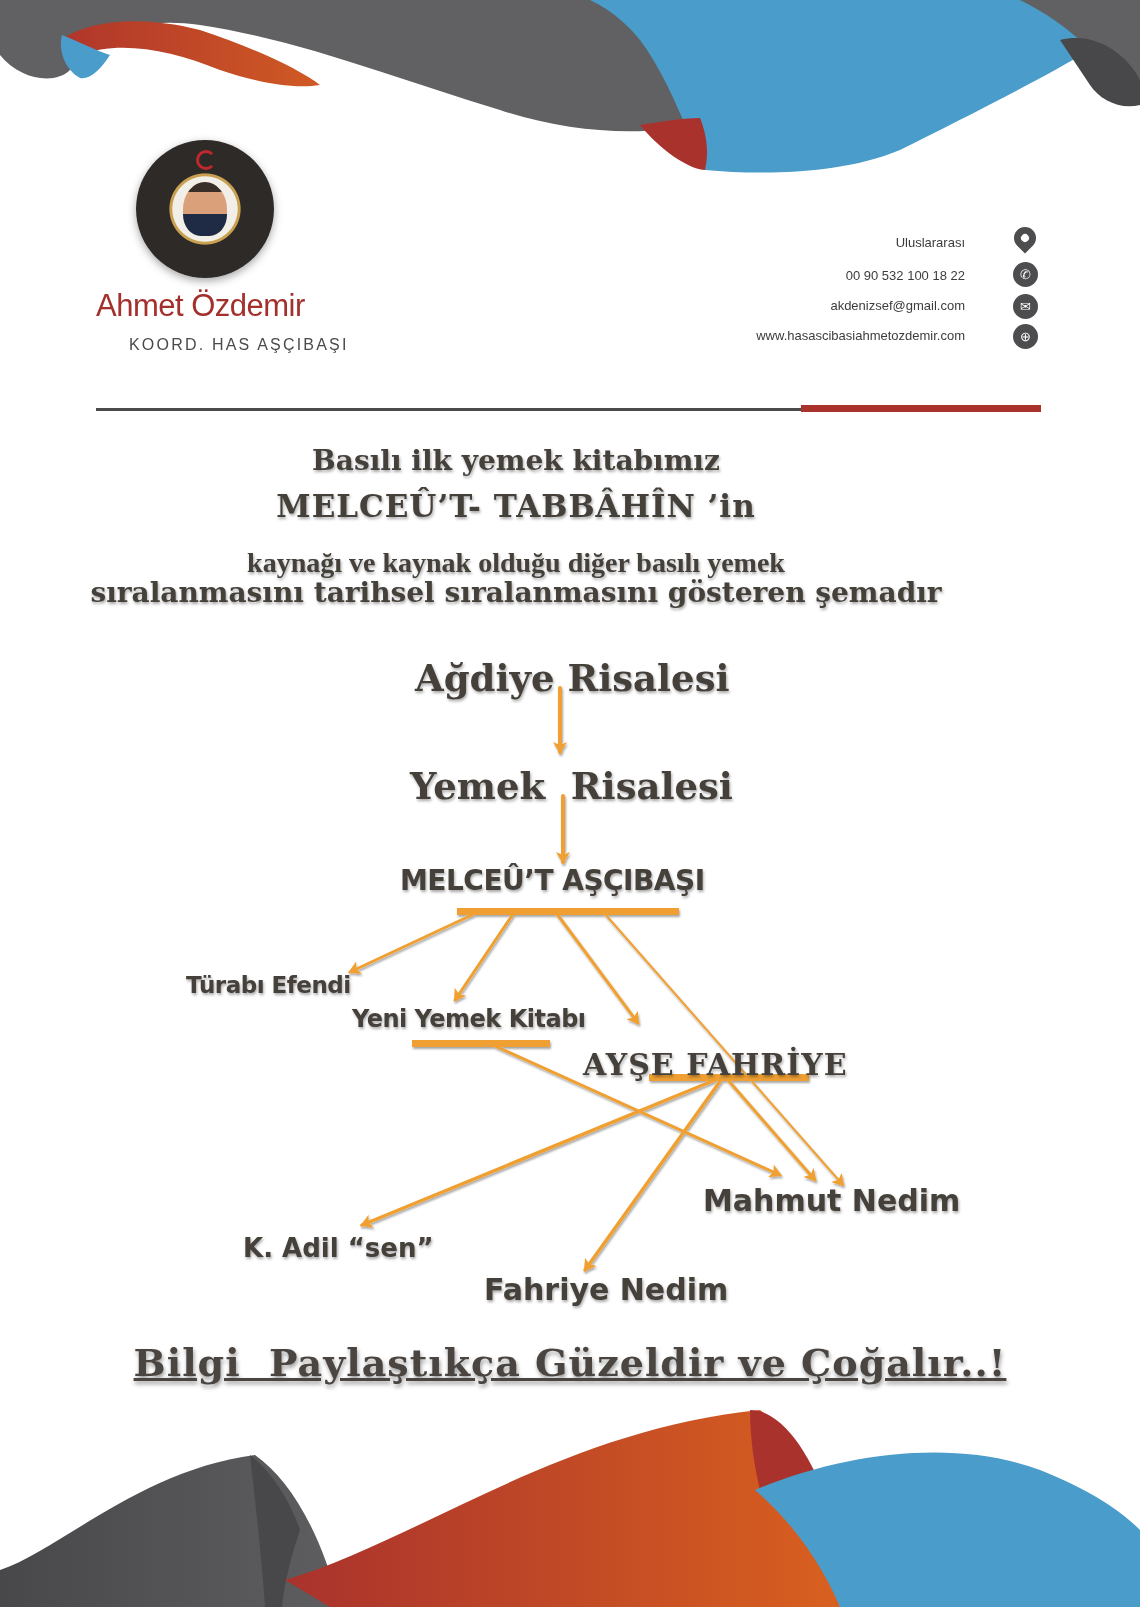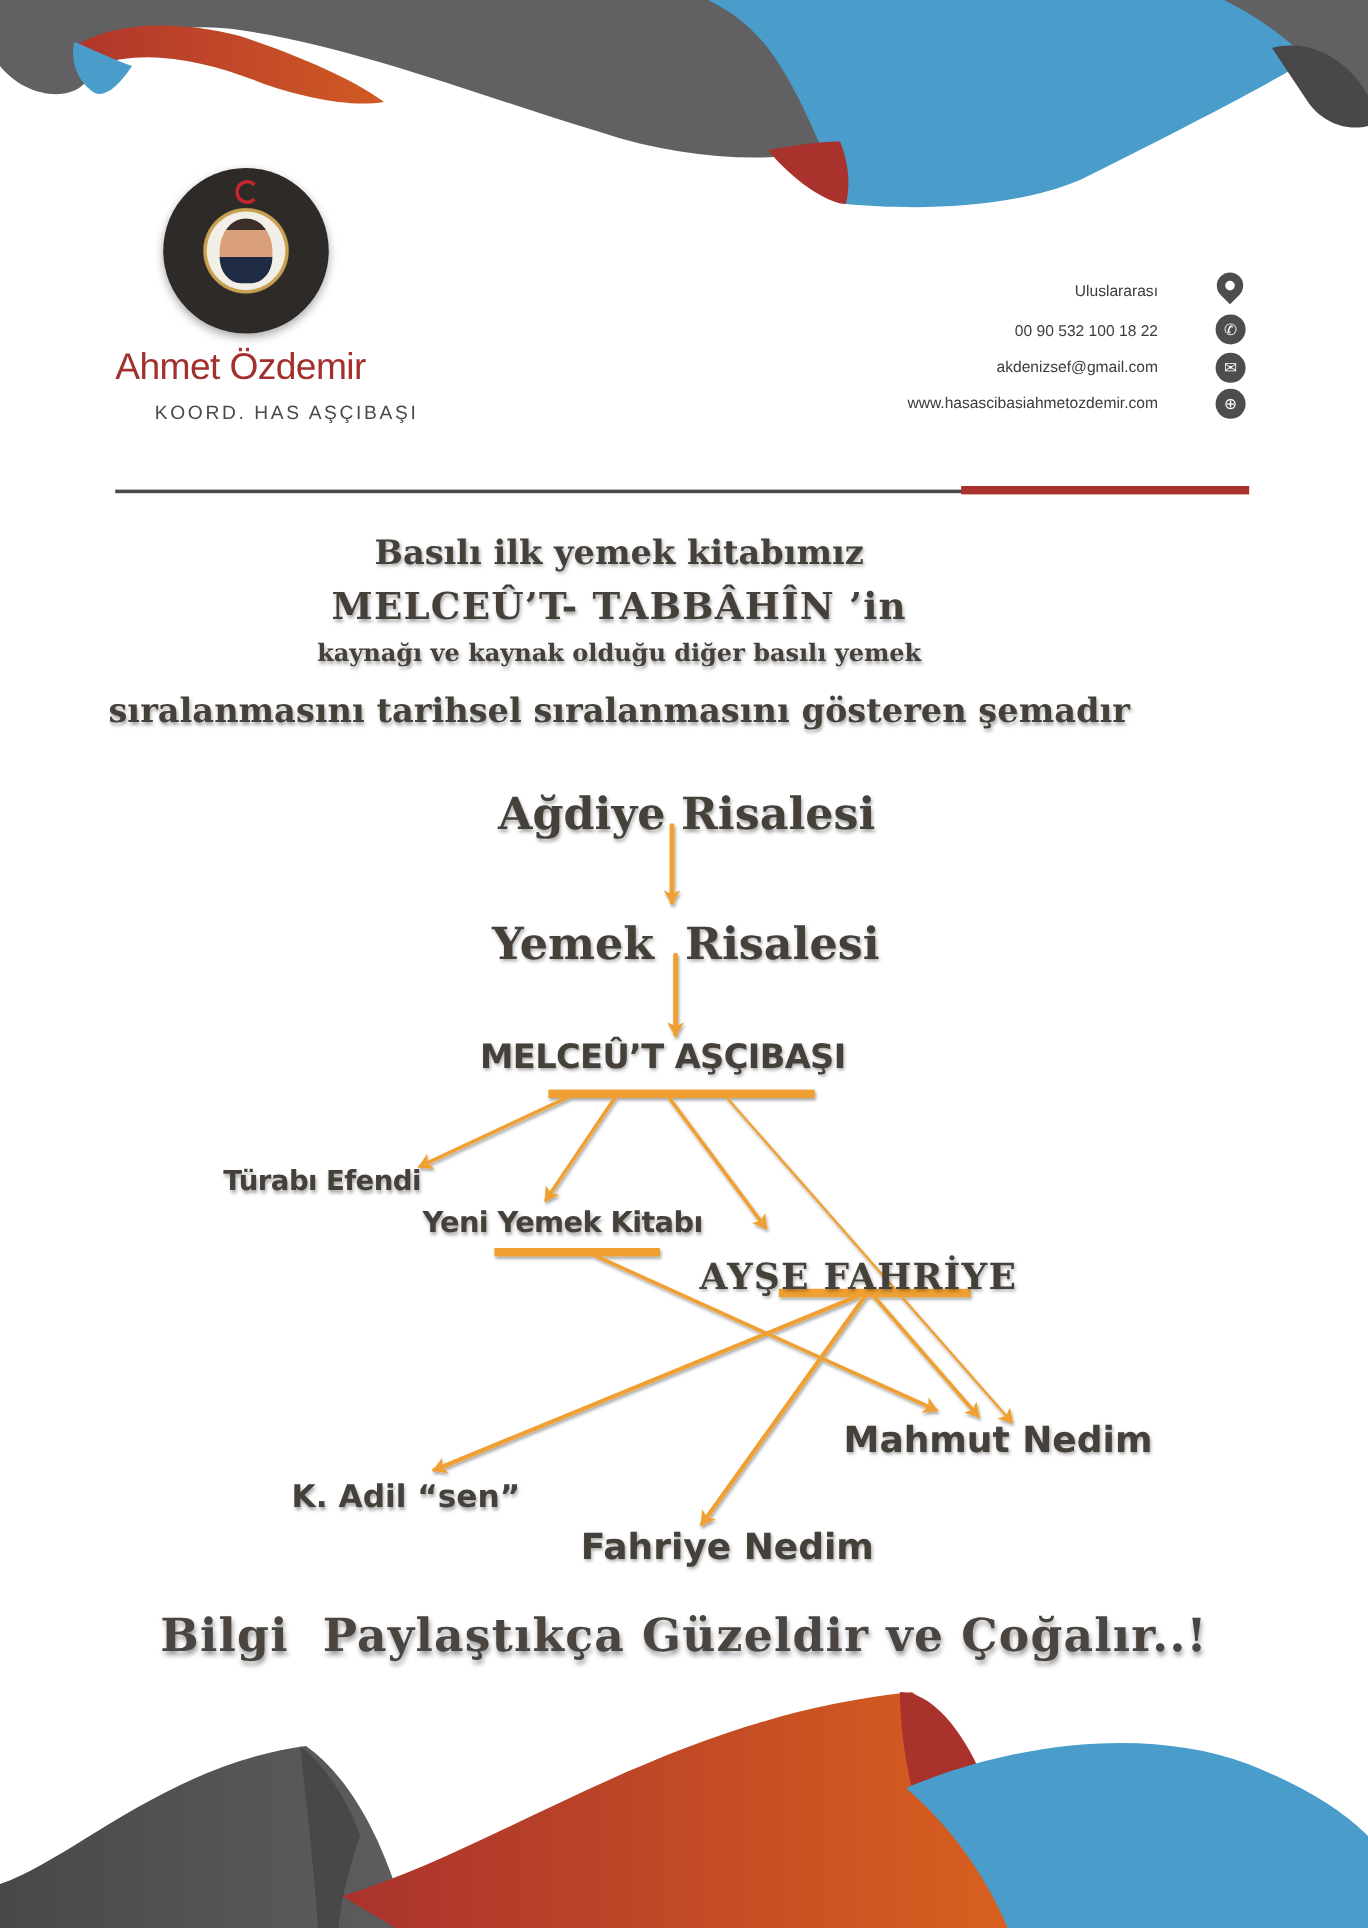--- a/index.html
+++ b/index.html
@@ -20,27 +20,27 @@
   .pin{left:1014px;top:227px;width:22px;height:22px;background:#4d4d4f;border-radius:50% 50% 50% 0;transform:rotate(-45deg);}
   .pin::after{content:"";position:absolute;left:7px;top:7px;width:8px;height:8px;border-radius:50%;background:#fff;}
   
   .rule-dark{left:96px;top:408px;width:706px;height:3px;background:#4b4b4b;}
   .rule-red{left:801px;top:405px;width:240px;height:7px;background:#a9322d;}
   
   .heading{left:0;width:1032px;text-align:center;color:#45403a;font-family:"DejaVu Serif",serif;font-weight:bold;
     text-shadow:1px 2px 3px rgba(0,0,0,.35);}
   .h1{top:444px;font-size:28px;}
   .h2{top:488px;font-size:31px;letter-spacing:1px;}
-  .h3{top:532px;font-size:20px;}
+  .h3{top:547px;font-size:28px;font-family:Liberation Serif, serif;}
   .h4{top:576px;font-size:28px;}
   
   .node{color:#45403a;font-weight:bold;text-shadow:1px 2px 3px rgba(0,0,0,.35);white-space:nowrap;}
   .serif{font-family:"DejaVu Serif",serif;margin-top:12px;}
   .sans{font-family:"DejaVu Sans",sans-serif;}
-  .footer-text{left:0;width:1140px;top:1340px;text-align:center;color:#4a4540;font-family:"DejaVu Serif",serif;font-weight:bold;font-size:38px;letter-spacing:1px;text-shadow:1px 3px 4px rgba(0,0,0,.4);}
+  .footer-text{left:0;width:1140px;top:1340px;text-align:center;color:#4a4540;font-family:"DejaVu Serif",serif;font-weight:bold;font-size:38px;letter-spacing:1px;text-shadow:1px 3px 4px rgba(0,0,0,.4);text-decoration:underline;}
 </style>
 </head>
 <body>
 
 <svg class="wave" style="top:0" width="1140" height="180" viewBox="0 0 1140 180">
   <defs>
     <linearGradient id="og1" x1="0" x2="1">
         <stop offset="0" stop-color="#b0352b"></stop>
         <stop offset="1" stop-color="#d05a24"></stop>
       </linearGradient>

